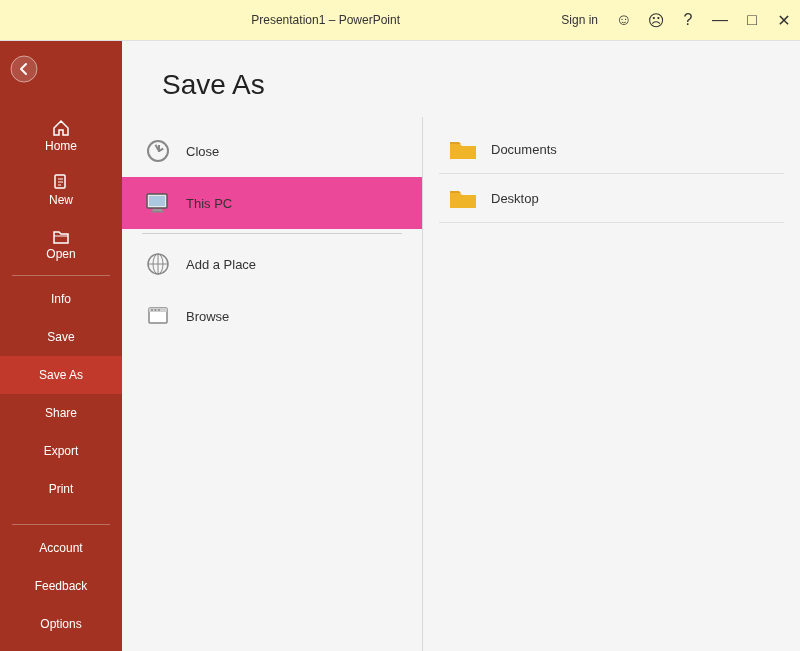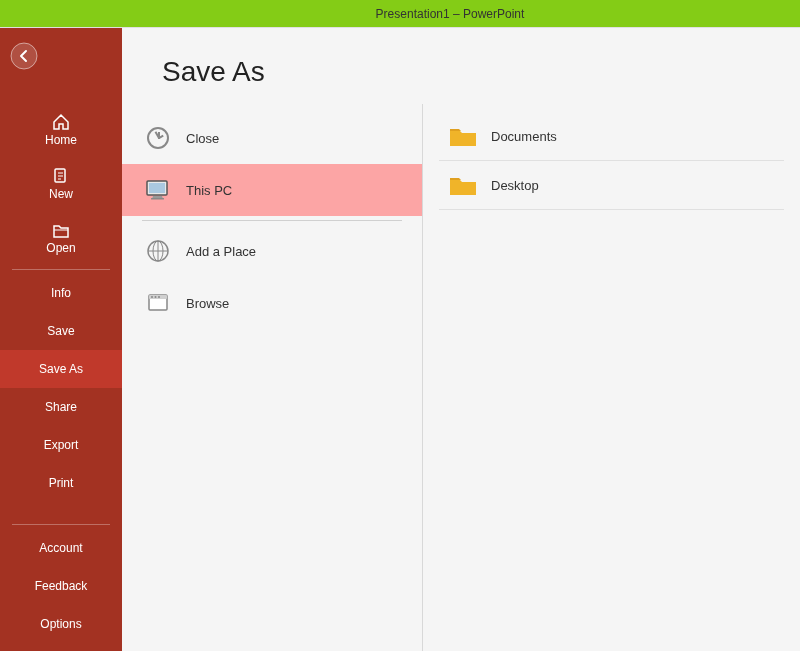--- a/index.html
+++ b/index.html
@@ -8,22 +8,22 @@
       width: 800px;
       height: 651px;
       overflow: hidden;
       background: #f0f0f0;
       display: flex;
       flex-direction: column;
     }
 
     
     .title-bar {
-      height: 28px;
-      background: #84cc16;
+      height: 41px;
+      background: #fef9c3;
       display: flex;
       align-items: center;
       justify-content: space-between;
       padding: 0 0 0 0;
       border-bottom: 1px solid #e0e0e0;
       flex-shrink: 0;
     }
     .title-bar-center {
       flex: 1;
       text-align: center;
@@ -158,21 +158,21 @@
 
     .location-item {
       display: flex;
       align-items: center;
       padding: 10px 20px;
       cursor: pointer;
       font-size: 13px;
       color: #333;
       min-height: 44px;
     }
-    .location-item.selected { background: #fca5a5; }
+    .location-item.selected { background: #ec4899; }
 
     .location-icon {
       width: 32px;
       height: 32px;
       display: flex;
       align-items: center;
       justify-content: center;
       margin-right: 12px;
       flex-shrink: 0;
     }
@@ -252,20 +252,29 @@
 
     
     svg { display: block; }
   </style>
 </head>
 <body>
 
 <div class="title-bar">
   <div style="width:100px;"></div>
   <div class="title-bar-center">Presentation1 – PowerPoint</div>
+  <div class="title-bar-actions">
+    <span class="title-bar-sign-in">Sign in</span>
+    <div class="title-bar-icon">☺</div>
+    <div class="title-bar-icon">☹</div>
+    <div class="title-bar-icon">?</div>
+    <div class="title-bar-icon">—</div>
+    <div class="title-bar-icon">□</div>
+    <div class="title-bar-icon title-bar-close">✕</div>
+  </div>
 </div>
 
 <div class="app-body">
 
   <div class="sidebar">
 
     <div class="sidebar-back">
 
       <svg width="28" height="28" viewBox="0 0 28 28">
         <circle cx="14" cy="14" r="13" fill="rgba(255,255,255,0.15)" stroke="rgba(255,255,255,0.5)" stroke-width="1"></circle>

